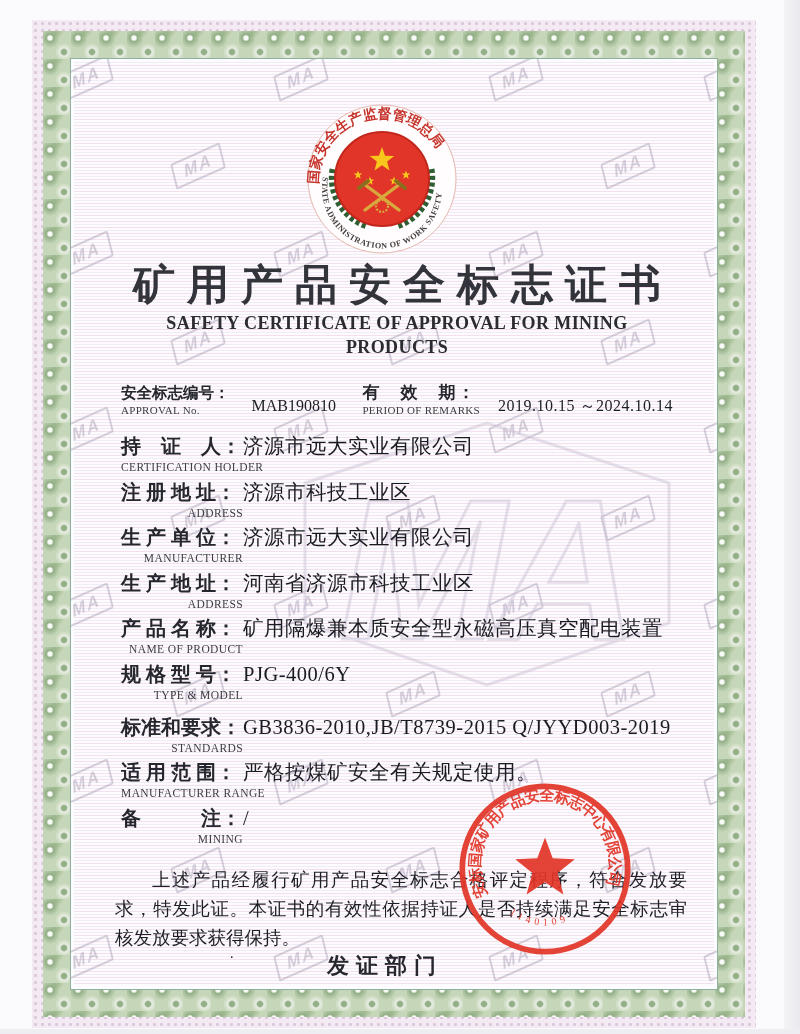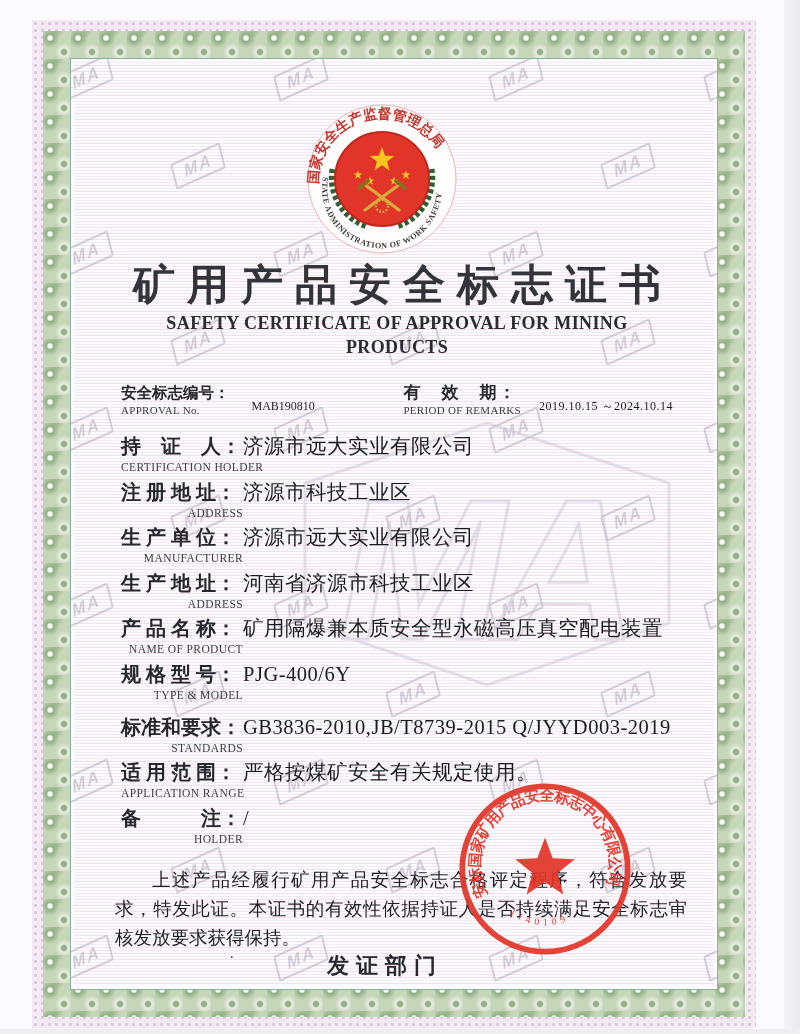--- a/index.html
+++ b/index.html
@@ -48,21 +48,21 @@
   .emblem-wrap{margin:44px auto 0 auto;width:152px;transform:translateX(-15px);}
   .title-zh{text-align:center;font-size:42px;font-weight:700;letter-spacing:12px;
     color:#33333b;line-height:48px;margin-top:2px;text-indent:12px;}
   .title-en{text-align:center;font-size:18px;font-weight:700;letter-spacing:.4px;
     color:#2c2c30;line-height:24px;margin-top:2px;}
 
   .toprow{display:flex;align-items:flex-end;margin-top:20px;height:38px;}
   .fld{display:flex;flex-direction:column;}
   .fld .zh{font-size:15.5px;font-weight:700;color:#26262e;line-height:20px;white-space:nowrap;}
   .fld .en{font-size:11px;color:#3c3c40;line-height:14px;white-space:nowrap;letter-spacing:.3px;}
-  .topval{font-size:12px;color:#1c1c24;line-height:22px;margin-top:20px;white-space:nowrap;
+  .topval{font-size:16px;color:#1c1c24;line-height:22px;margin-top:20px;white-space:nowrap;
     font-family:"Liberation Serif","DejaVu Serif",serif;}
   .v-approval{margin-left:22px;width:168px;}
   .v-valid{margin-left:18px;letter-spacing:.5px;}
 
   .rows{margin-top:16px;}
   .row{display:grid;grid-template-columns:122px 1fr;margin-bottom:4.5px;}
   .row .zh{grid-column:1;font-size:20px;font-weight:700;color:#26262e;line-height:26px;white-space:nowrap;}
   .row .en{grid-column:1;font-size:11.5px;color:#3c3c40;line-height:14px;white-space:nowrap;letter-spacing:.4px;text-align:right;}
   .row .val{grid-column:2;grid-row:1;font-size:20.5px;color:#1a1a22;line-height:27px;white-space:nowrap;letter-spacing:.5px;}
 
@@ -212,26 +212,26 @@
             <span class="en">TYPE &amp; MODEL</span>
           </div>
           <div class="row" style="margin-top:12px;">
             <span class="zh">标准和要求：</span>
             <span class="val">GB3836-2010,JB/T8739-2015 Q/JYYD003-2019</span>
             <span class="en">STANDARDS</span>
           </div>
           <div class="row">
             <span class="zh">适 用 范 围：</span>
             <span class="val">严格按煤矿安全有关规定使用。</span>
-            <span class="en">APPLICATION RANGE</span>
+            <span class="en">MANUFACTURER RANGE</span>
           </div>
           <div class="row">
             <span class="zh">备　　　注：</span>
             <span class="val">/</span>
-            <span class="en">HOLDER</span>
+            <span class="en">MINING</span>
           </div>
         </div>
 
         <div class="statement">上述产品经履行矿用产品安全标志合格评定程序，符合发放要求，特发此证。本证书的有效性依据持证人是否持续满足安全标志审核发放要求获得保持。</div>
 
         <div class="issued">
           <div class="zh">发证部门</div>
 
         </div>
 

